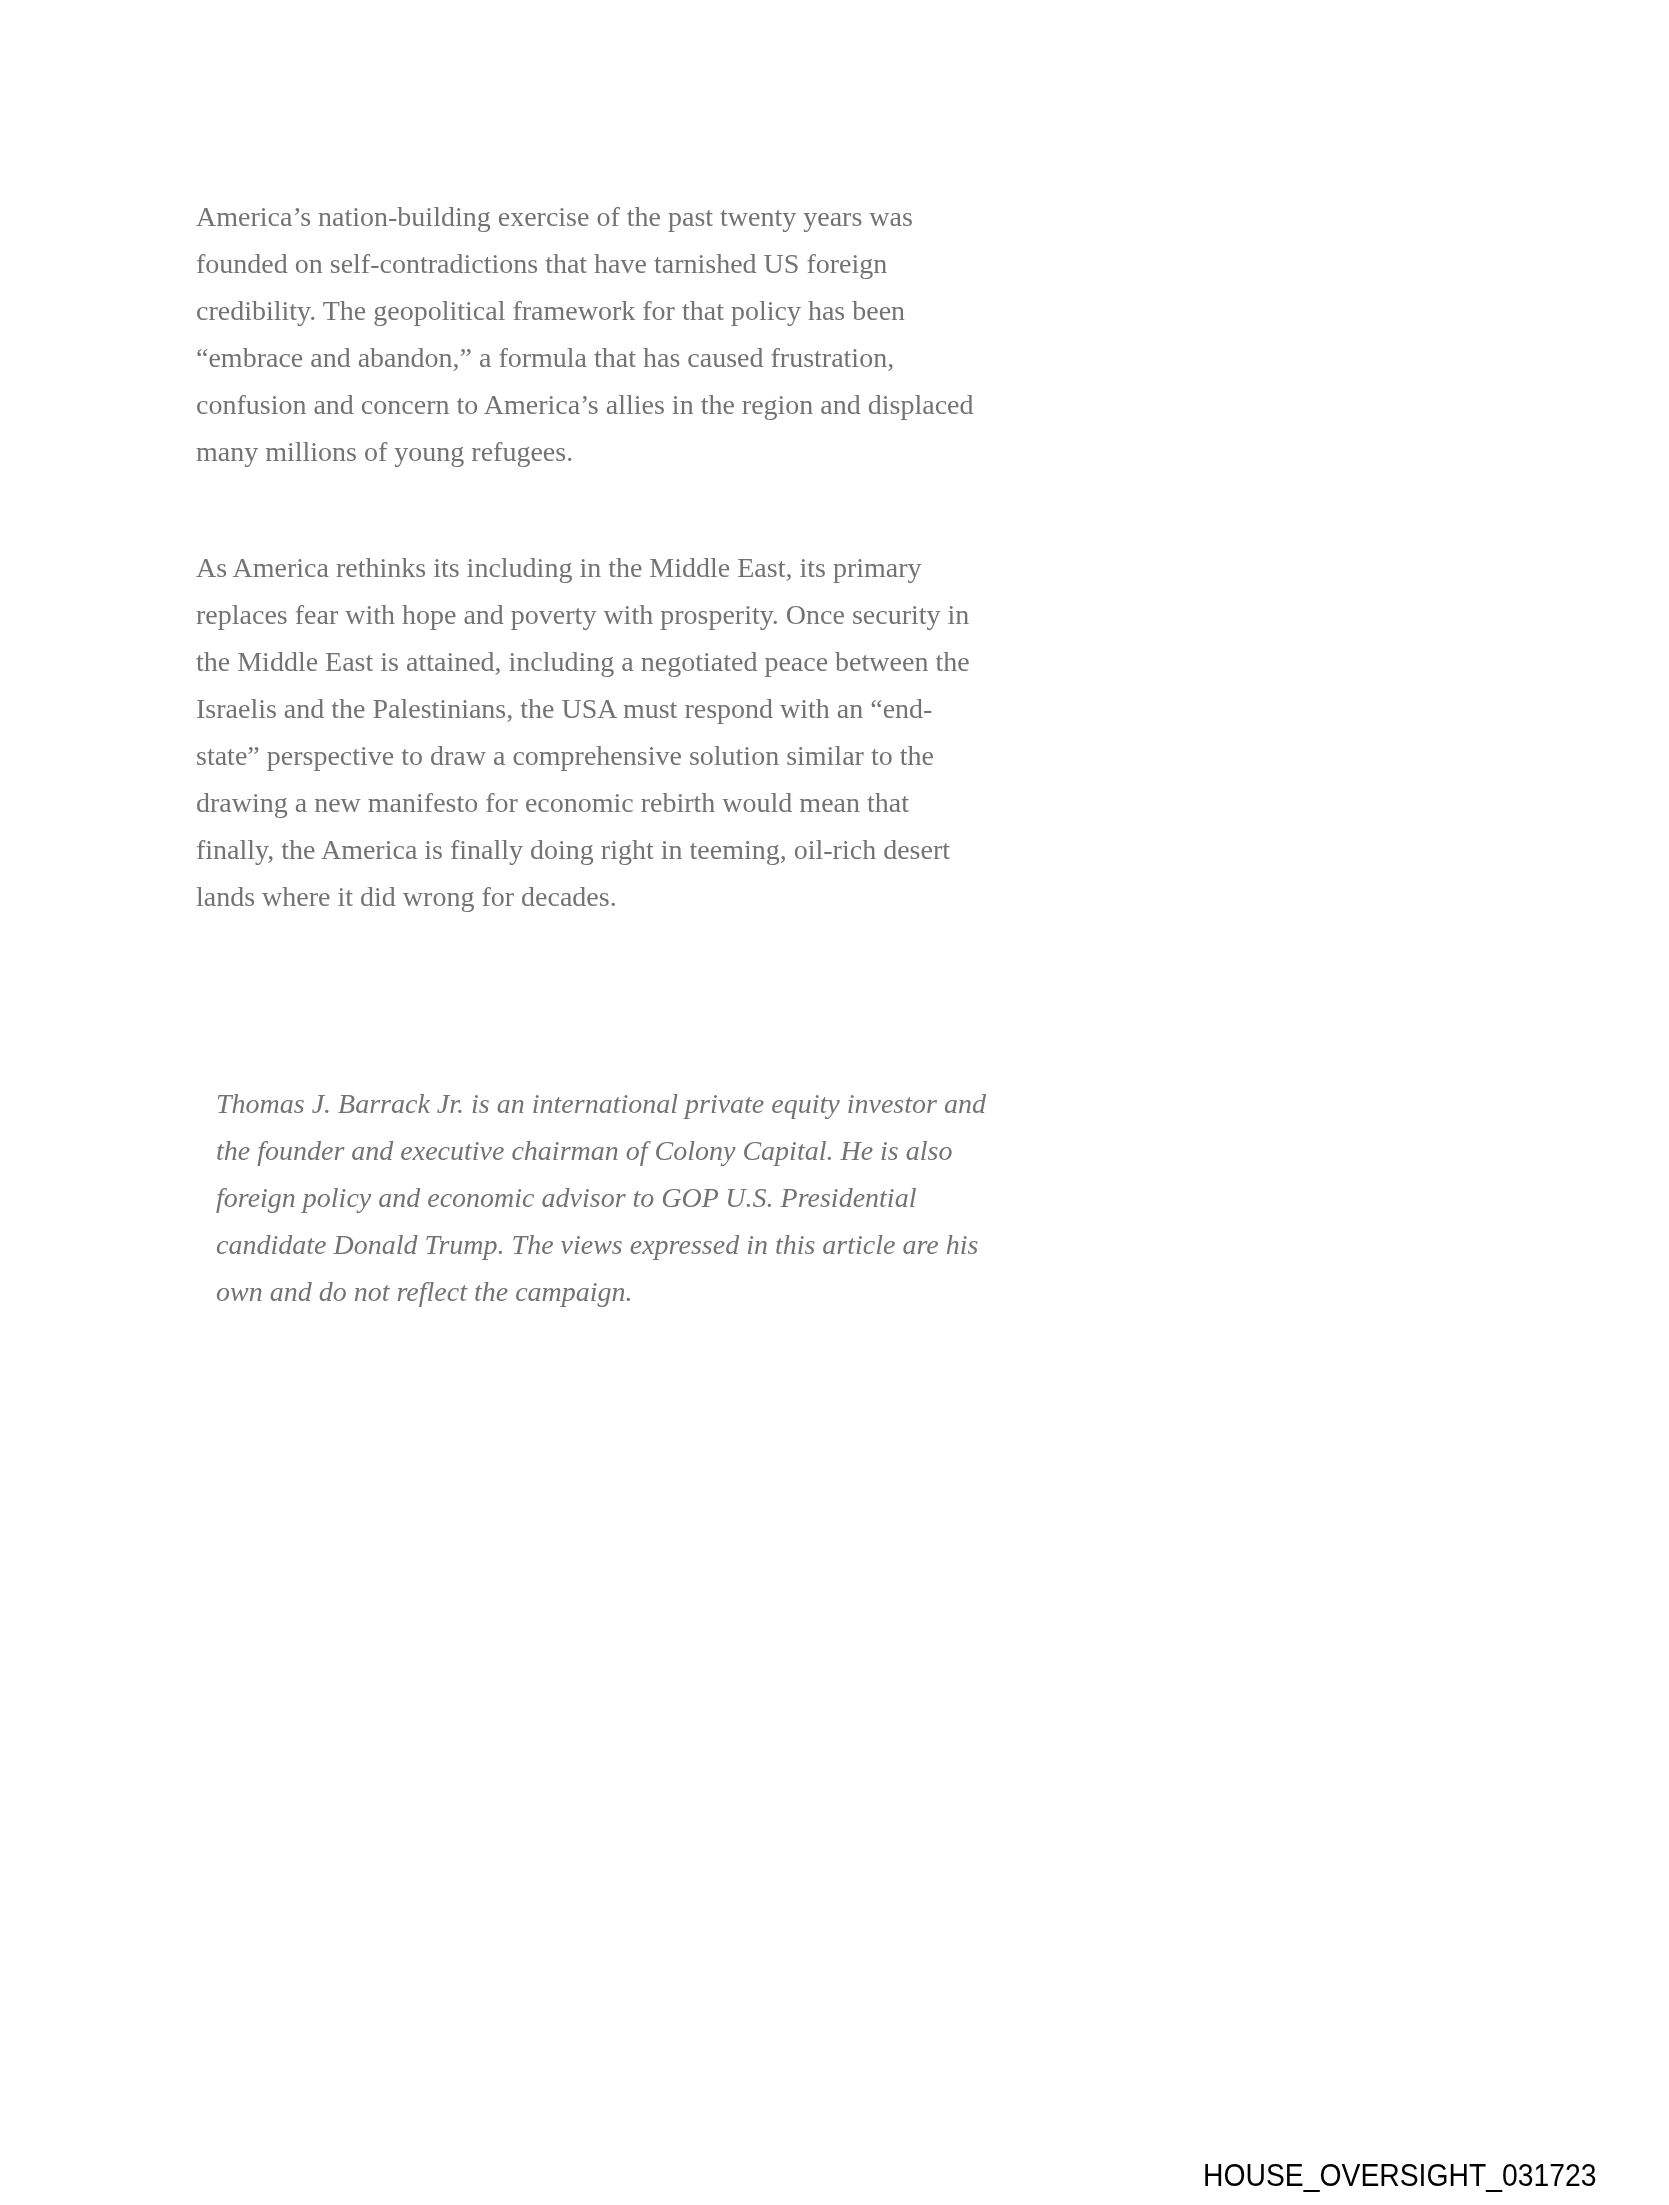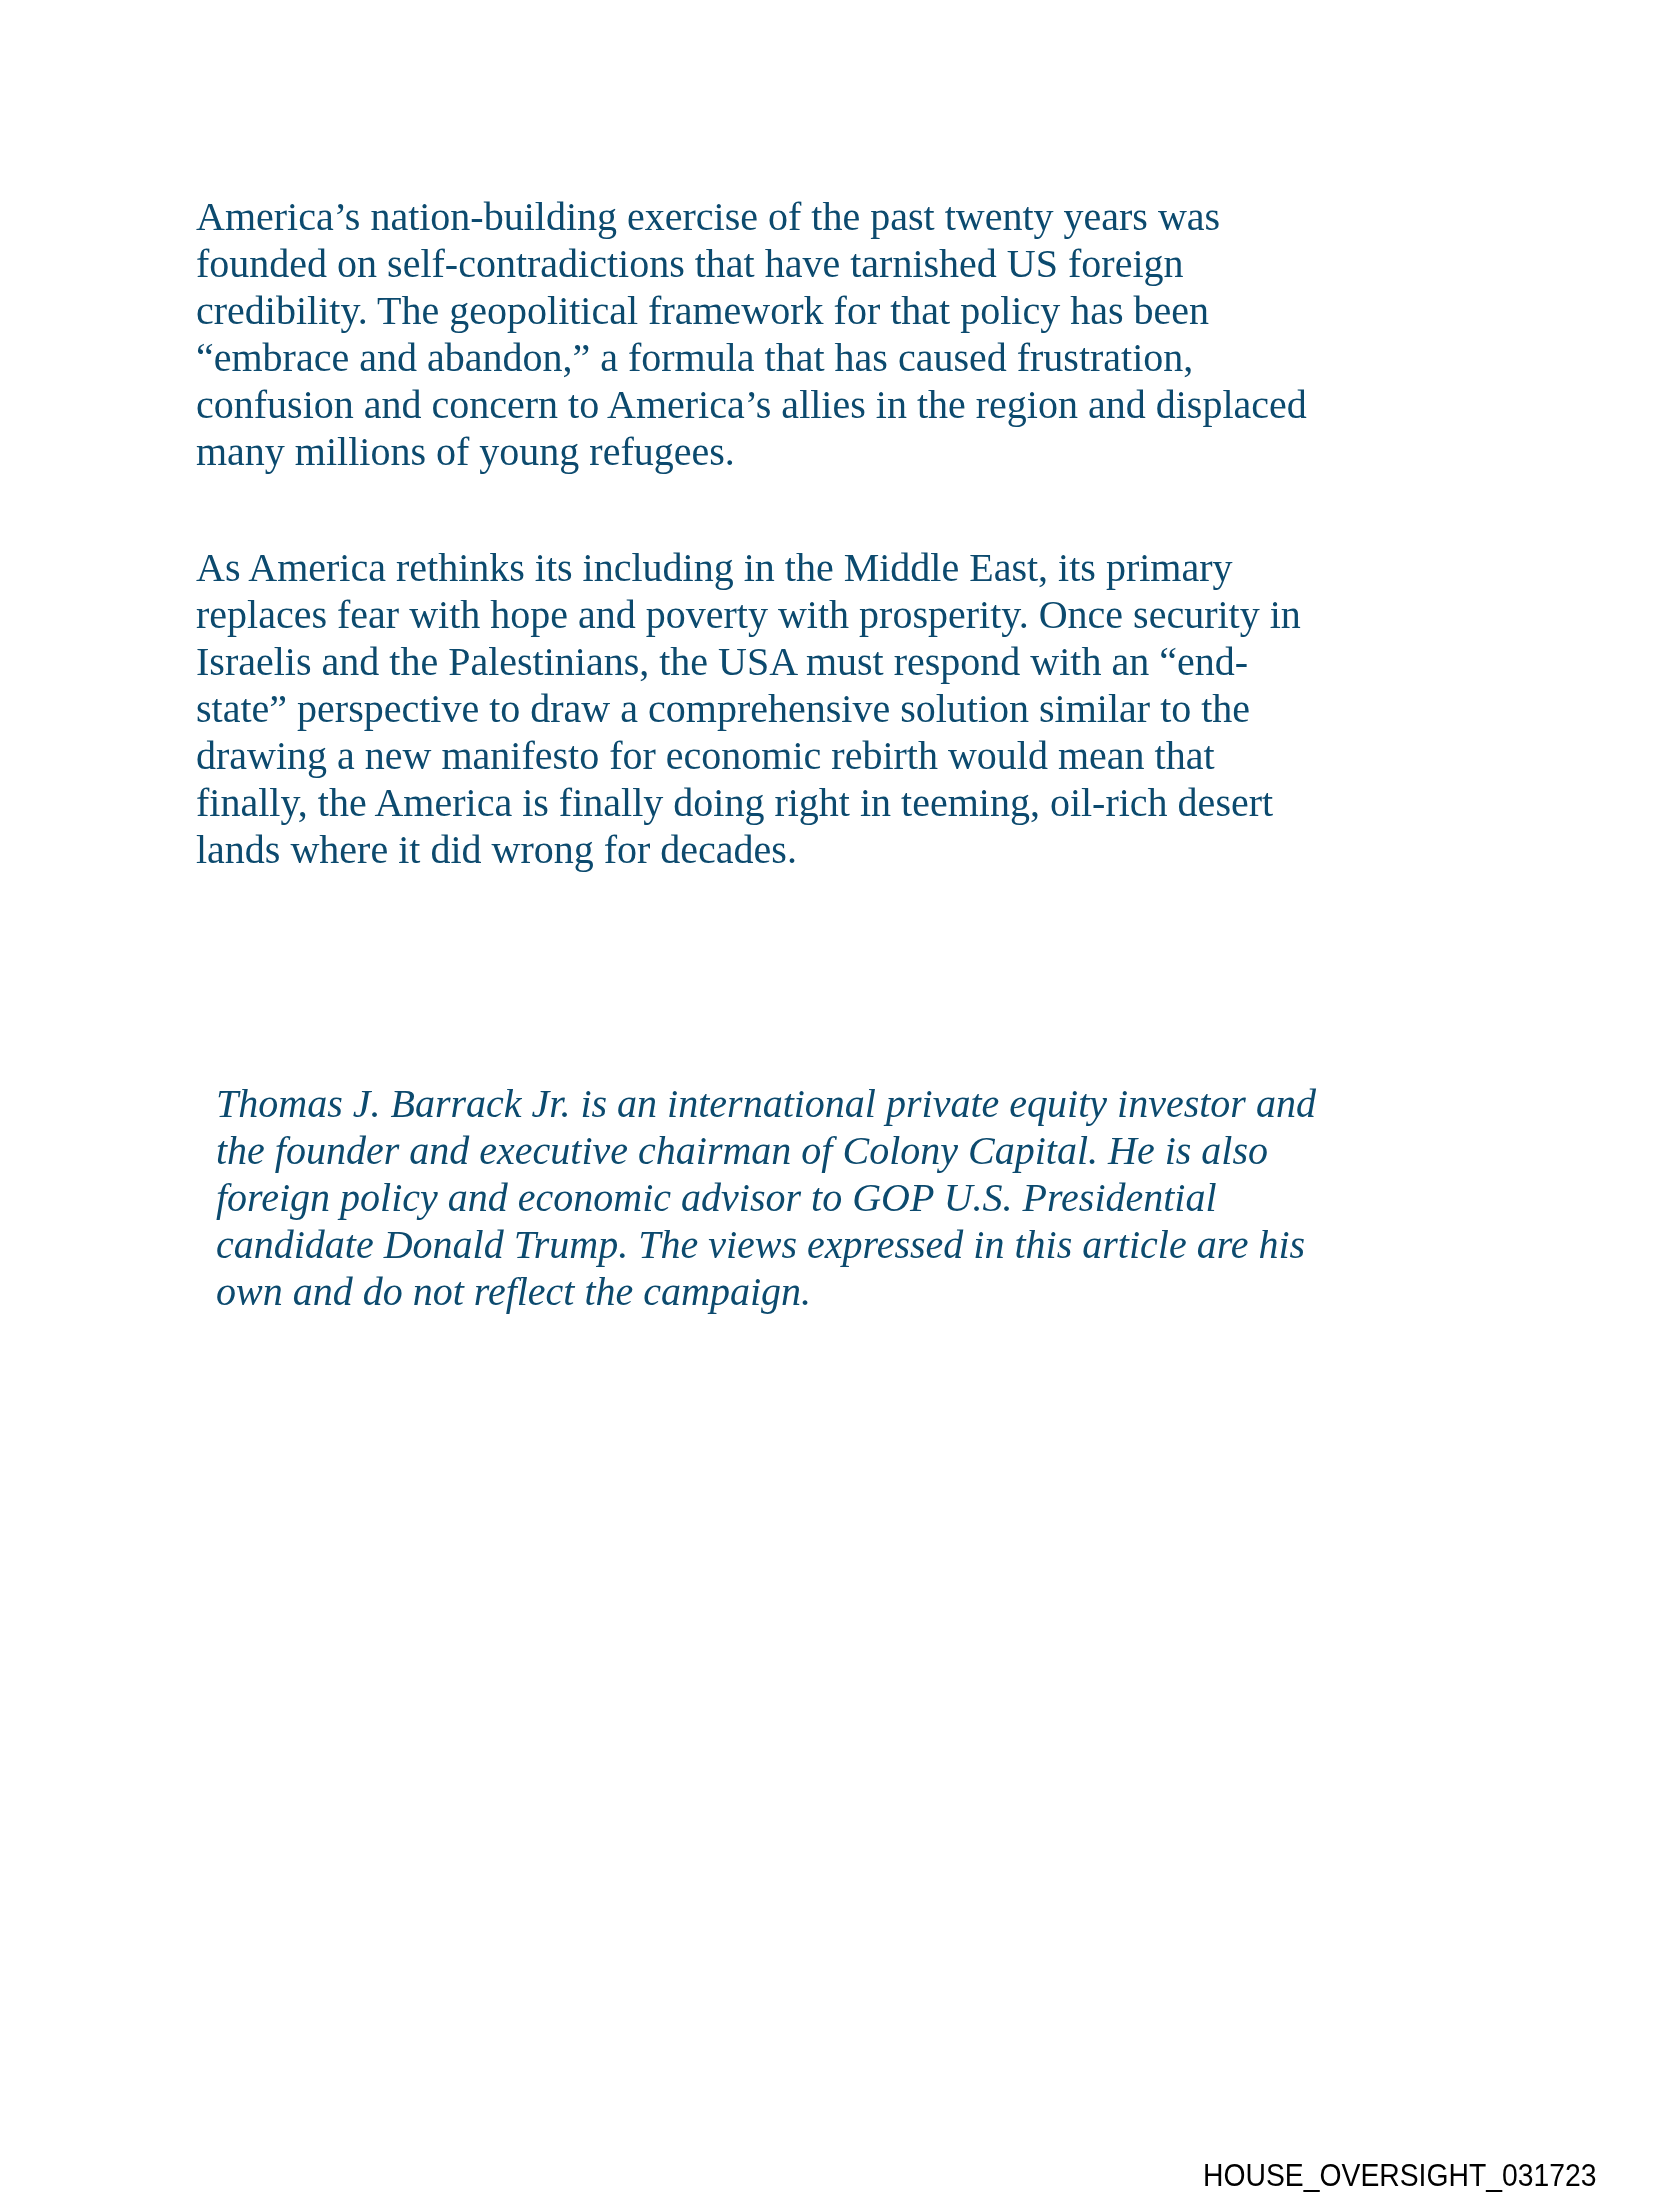--- a/index.html
+++ b/index.html
@@ -17,23 +17,23 @@
     position: absolute;
     left: 0; top: 0;
     width: 1669px;
     height: 2205px;
     background: #ffffff;
   }
   .para {
     position: absolute;
     left: 196px;
     width: 1309px;
-    color: #0c4a6e;
+    color: #737373;
     font-family: "Liberation Serif", "DejaVu Serif", serif;
-    font-size: 40px;
+    font-size: 28px;
     line-height: 47px;
   }
   .para .line {
     display: block;
     white-space: nowrap;
     height: 47px;
   }
   .para.italic {
     font-style: italic;
   }
@@ -63,20 +63,21 @@
     <span class="line">founded on self-contradictions that have tarnished US foreign</span>
     <span class="line">credibility. The geopolitical framework for that policy has been</span>
     <span class="line">“embrace and abandon,” a formula that has caused frustration,</span>
     <span class="line">confusion and concern to America’s allies in the region and displaced</span>
     <span class="line">many millions of young refugees.</span>
   </div>
 
   <div class="para" id="p2">
     <span class="line">As America rethinks its including in the Middle East, its primary</span>
     <span class="line">replaces fear with hope and poverty with prosperity. Once security in</span>
+    <span class="line">the Middle East is attained, including a negotiated peace between the</span>
     <span class="line">Israelis and the Palestinians, the USA must respond with an “end-</span>
     <span class="line">state” perspective to draw a comprehensive solution similar to the</span>
     <span class="line">drawing a new manifesto for economic rebirth would mean that</span>
     <span class="line">finally, the America is finally doing right in teeming, oil-rich desert</span>
     <span class="line">lands where it did wrong for decades.</span>
   </div>
 
   <div class="para italic" id="p3">
     <span class="line">Thomas J. Barrack Jr. is an international private equity investor and</span>
     <span class="line">the founder and executive chairman of Colony Capital. He is also</span>

